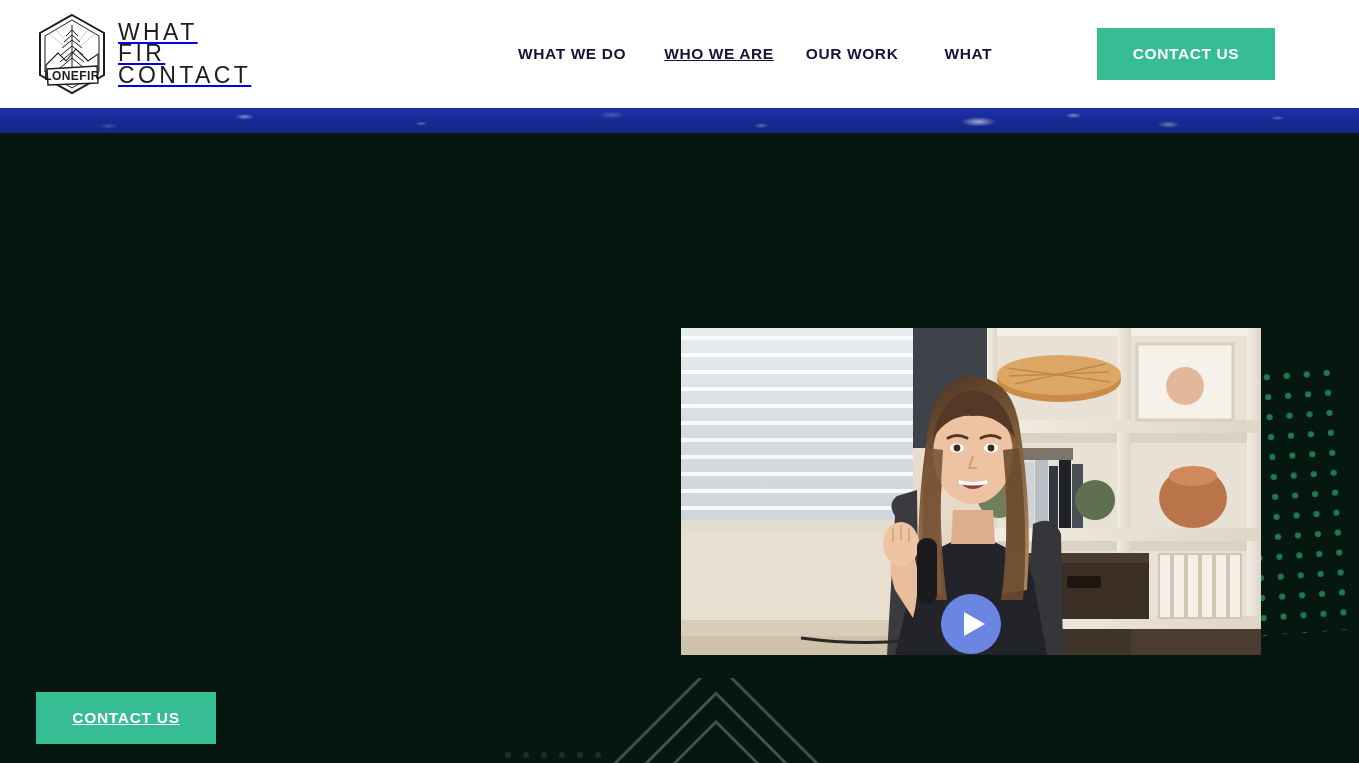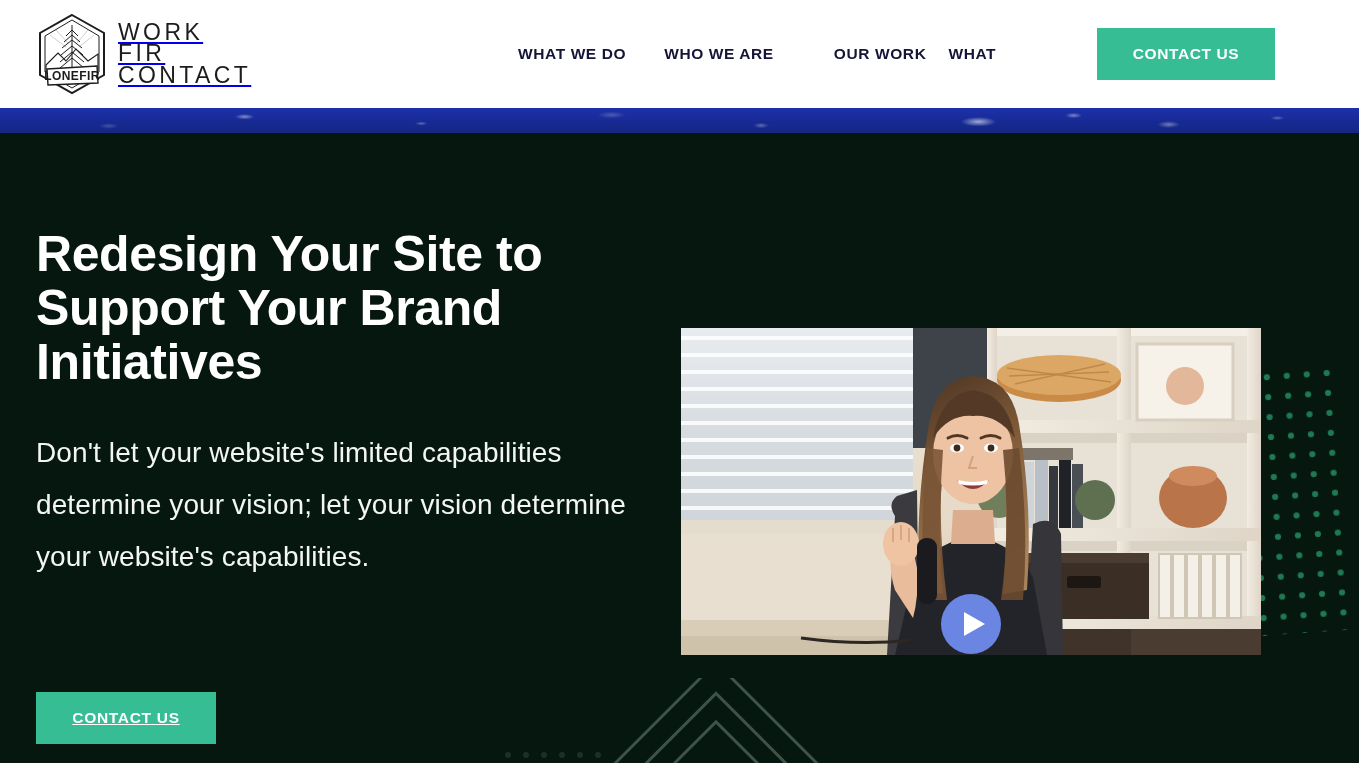--- a/index.html
+++ b/index.html
@@ -44,22 +44,22 @@
   }
   .nav-item{
     font-size:15.5px; font-weight:700;
     letter-spacing:0.6px;
     color:#141436;
     text-decoration:none;
     white-space:nowrap;
     padding:0 0;
   }
   .nav-gap-1{ margin-right:38px; }
-  .nav-gap-2{ margin-right:60px; }
-  .nav-gap-3{ margin-right:22px; }
+  .nav-gap-2{ margin-right:32px;text-decoration:underline; }
+  .nav-gap-3{ margin-right:46px; }
 
   .nav-cta{
     position:absolute; left:1097px; top:28px;
     width:178px; height:52px;
     background:#36bd93;
     color:#ffffff;
     font-size:15.5px; font-weight:700; letter-spacing:0.6px;
     display:flex; align-items:center; justify-content:center;
     text-decoration:none;
     border:none; cursor:pointer;
@@ -218,21 +218,21 @@
         <path d="M36 27 L26 35 M36 27 L46 35"></path>
         <path d="M36 33 L25 42 M36 33 L47 42"></path>
         <path d="M36 39 L24 49 M36 39 L48 49"></path>
         <path d="M36 45 L24 55 M36 45 L48 55"></path>
       </g>
 
       <path d="M11 56 L61 53 L62 70 L12 72 Z" fill="#ffffff" stroke="#1c1c1c" stroke-width="1.4"></path>
       <text x="36" y="67" font-family="Liberation Sans, sans-serif" font-size="12" font-weight="700" fill="#1c1c1c" text-anchor="middle" letter-spacing="0.4">LONEFIR</text>
     </svg>
     <span class="logo-text">
-      <span>WORK FIR</span>
+      <span>WHAT FIR</span>
       <span>CONTACT</span>
     </span>
   </a>
 
   <nav class="nav">
     <a class="nav-item nav-gap-1" href="#">WHAT WE DO</a>
     <a class="nav-item nav-gap-2" href="#">WHO WE ARE</a>
     <a class="nav-item nav-gap-3" href="#">OUR WORK</a>
     <a class="nav-item" href="#">WHAT</a>
   </nav>
@@ -409,31 +409,25 @@
       <rect x="236" y="210" width="20" height="66" rx="9" fill="#1b1b1f"></rect>
 
       <path d="M120 310 Q180 318 230 312" stroke="#2d2723" stroke-width="3" fill="none"></path>
     </svg>
   </div>
 
   <div class="play-btn">
     <span class="tri"></span>
   </div>
 
-  <div class="hero-copy">
-    <h1 class="hero-title">Redesign Your Site to
-Support Your Brand
-Initiatives</h1>
-    <p class="hero-sub">Don't let your website's limited capabilities determine your vision; let your vision determine your website's capabilities.</p>
+
+  <a class="hero-cta" href="#">CONTACT US</a>
+
+  <div class="carousel">
+    <span class="c-dot"></span>
+    <span class="c-dot"></span>
+    <span class="c-dot"></span>
+    <span class="c-dot"></span>
+    <span class="c-dot"></span>
+    <span class="c-dot"></span>
   </div>
 
-  <a class="hero-cta" href="#">CONTACT US</a>
-
-  <div class="carousel">
-    <span class="c-dot"></span>
-    <span class="c-dot"></span>
-    <span class="c-dot"></span>
-    <span class="c-dot"></span>
-    <span class="c-dot"></span>
-    <span class="c-dot"></span>
-  </div>
-
 </section>
 
 </body></html>

